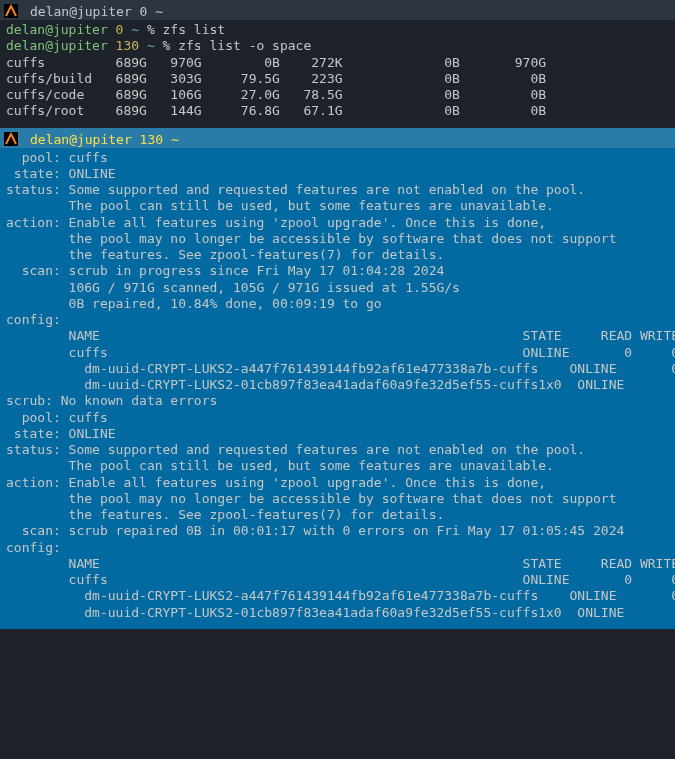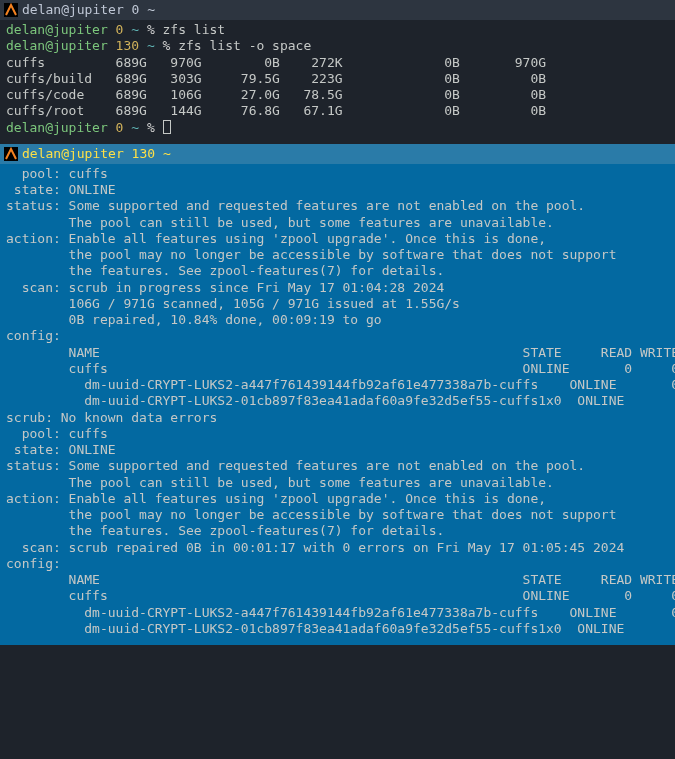--- a/index.html
+++ b/index.html
@@ -8,24 +8,23 @@
     font-family: 'Menlo', 'Consolas', 'DejaVu Sans Mono', monospace;
     font-size: 13px;
     color: #c5c8c6;
     width: 675px;
     height: 759px;
     overflow: hidden;
     line-height: 1.25;
   }
   .titlebar {
     display: flex;
-    align-items: center;
     height: 20px;
-    padding: 10px 4px;
-    gap: 4px;
+    padding: 4px 4px;
+    gap: 12px;
   }
   .titlebar.top { background: #2d3540; color: #bfc7d5; }
   .titlebar.active { background: #2a7ba8; color: #fde047; }
   .logo-icon {
     width: 14px;
     height: 14px;
     display: inline-flex;
     align-items: center;
     justify-content: center;
   }
@@ -59,21 +58,20 @@
   <span class="title-text">delan@jupiter 0 ~</span>
 </div>
 
 <div class="pane upper">
   <div class="prompt-line"><span class="green">delan@jupiter</span><span class="yellow"> 0 </span><span class="teal">~ </span><span class="white">% </span><span class="dim">zfs list</span></div>
   <div class="prompt-line"><span class="green">delan@jupiter</span><span class="yellow"> 130 </span><span class="teal">~ </span><span class="white">% </span><span class="dim">zfs list -o space</span></div>
   <div class="out-line dim">cuffs         689G   970G        0B    272K             0B       970G</div>
   <div class="out-line dim">cuffs/build   689G   303G     79.5G    223G             0B         0B</div>
   <div class="out-line dim">cuffs/code    689G   106G     27.0G   78.5G             0B         0B</div>
   <div class="out-line dim">cuffs/root    689G   144G     76.8G   67.1G             0B         0B</div>
-  <div class="prompt-line"><span class="green">delan@jupiter</span><span class="yellow"> 0 </span><span class="teal">~ </span><span class="white">% </span><span class="cursor"></span></div>
 </div>
 
 <div class="titlebar active">
   <span class="logo-icon">
     <svg viewBox="0 0 14 14" width="14" height="14">
       <rect x="0" y="0" width="14" height="14" fill="#000"></rect>
       <path d="M2 12 L7 2 L12 12" stroke="#f58220" stroke-width="2" fill="none"></path>
     </svg>
   </span>
   <span class="title-text">delan@jupiter 130 ~</span>

